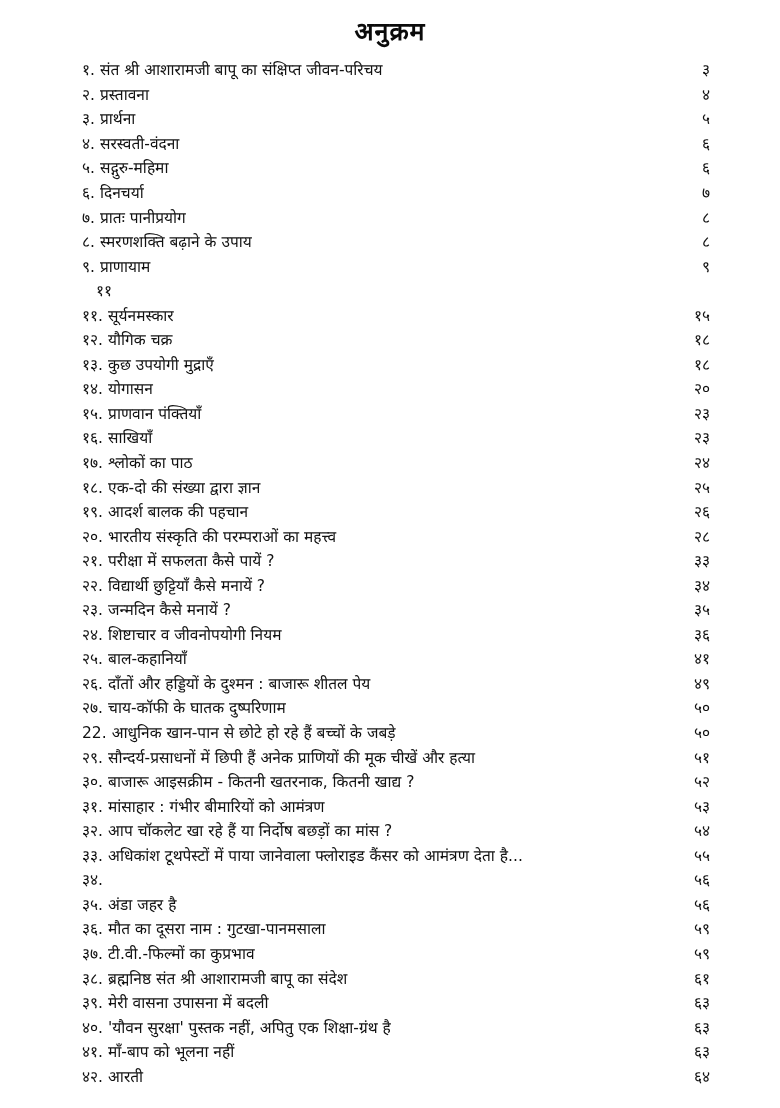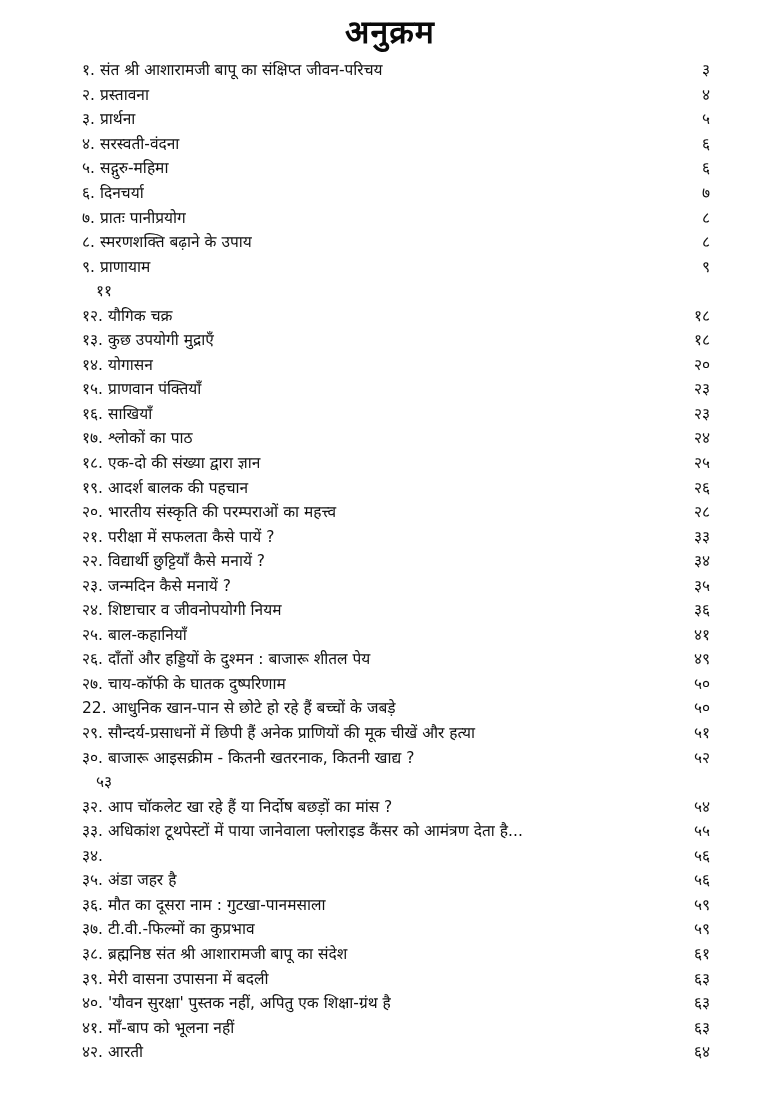--- a/index.html
+++ b/index.html
@@ -1,18 +1,18 @@
 <!DOCTYPE html>
 <html><head>
 <meta charset="utf-8">
 <style>
   html, body { margin: 0; padding: 0; background: #ffffff; }
   body { width: 780px; height: 1108px; overflow: hidden; position: relative; color: #111; font-family: "DejaVu Sans", "Liberation Sans", sans-serif; }
   .page { position: absolute; left: 0; top: 0; width: 780px; height: 1108px; }
-  .title { position: absolute; top: 12px; left: 0; width: 780px; text-align: center; font-size: 32px; font-weight: bold; letter-spacing: 1px; line-height: 40px; color: #0a0a0a; }
+  .title { position: absolute; top: 12px; left: 0; width: 780px; text-align: center; font-size: 25px; font-weight: bold; letter-spacing: 1px; line-height: 40px; color: #0a0a0a; }
   .toc { position: absolute; top: 58px; left: 82px; width: 628px; }
   .row { display: flex; justify-content: space-between; align-items: center; height: 24.55px; font-size: 15.5px; line-height: 24px; white-space: nowrap; }
   .entry { display: flex; }
   .num { margin-right: 5px; }
   .page-no { text-align: right; min-width: 30px; }
 </style>
 </head>
 <body>
 
 <div class="page">
@@ -79,20 +79,27 @@
       <span class="num">९.</span>
       <span class="text">प्राणायाम</span>
     </span>
     <span class="page-no">९</span>
   </div>
       <div class="row">
     <span class="page-no">११</span>
   </div>
       <div class="row">
     <span class="entry">
+      <span class="num">११.</span>
+      <span class="text">सूर्यनमस्कार</span>
+    </span>
+    <span class="page-no">१५</span>
+  </div>
+      <div class="row">
+    <span class="entry">
       <span class="num">१२.</span>
       <span class="text">यौगिक चक्र</span>
     </span>
     <span class="page-no">१८</span>
   </div>
       <div class="row">
     <span class="entry">
       <span class="num">१३.</span>
       <span class="text">कुछ उपयोगी मुद्राएँ</span>
     </span>
@@ -211,20 +218,24 @@
     <span class="page-no">५१</span>
   </div>
       <div class="row">
     <span class="entry">
       <span class="num">३०.</span>
       <span class="text">बाजारू आइसक्रीम - कितनी खतरनाक, कितनी खाद्य ?</span>
     </span>
     <span class="page-no">५२</span>
   </div>
       <div class="row">
+    <span class="entry">
+      <span class="num">३१.</span>
+      <span class="text">मांसाहार : गंभीर बीमारियों को आमंत्रण</span>
+    </span>
     <span class="page-no">५३</span>
   </div>
       <div class="row">
     <span class="entry">
       <span class="num">३२.</span>
       <span class="text">आप चॉकलेट खा रहे हैं या निर्दोष बछड़ों का मांस ?</span>
     </span>
     <span class="page-no">५४</span>
   </div>
       <div class="row">

